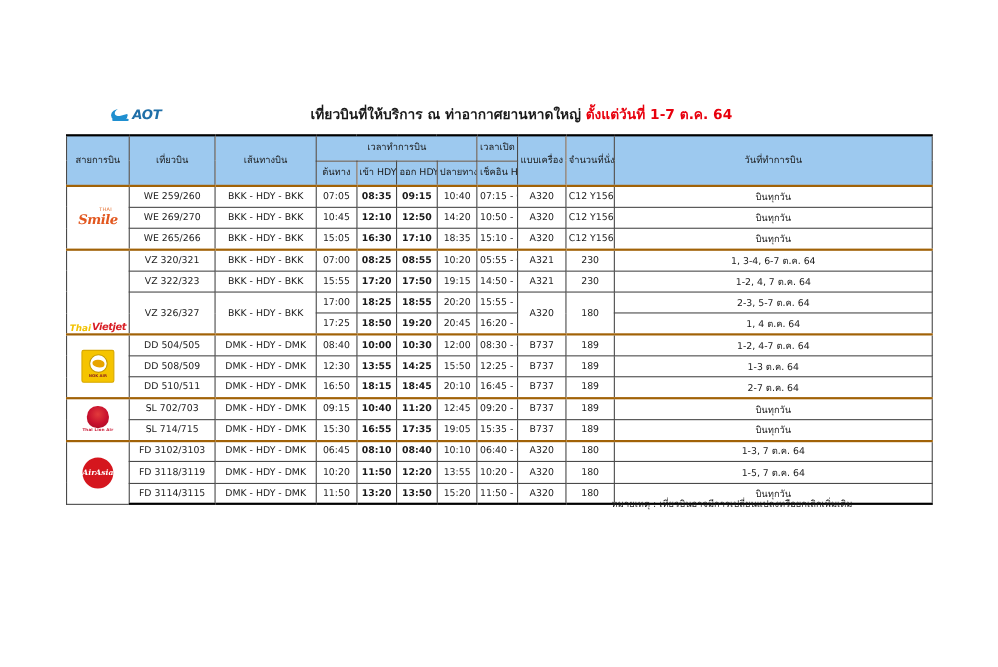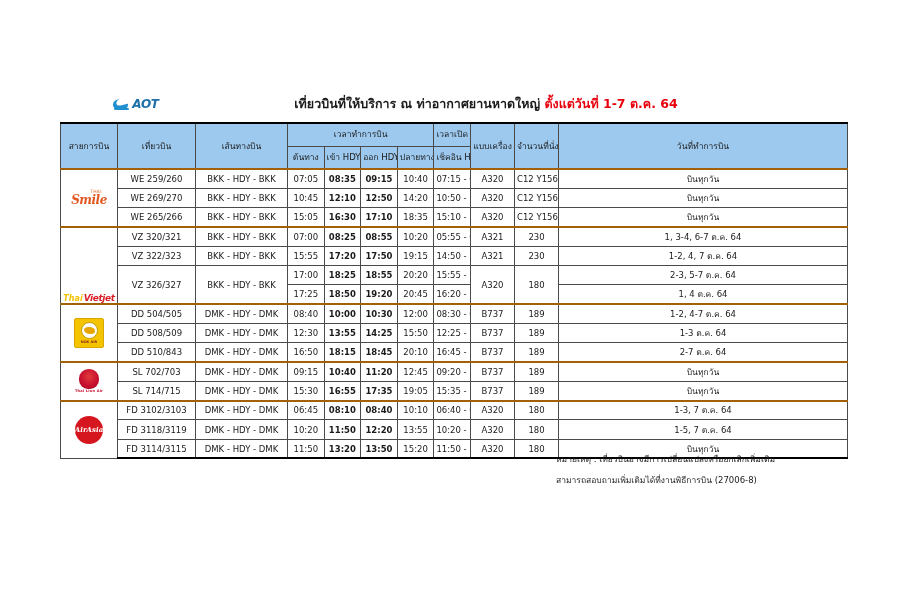--- a/index.html
+++ b/index.html
@@ -12,21 +12,21 @@
   #page {
     position: relative;
     width: 907px; height: 606px;
     background: #ffffff;
     overflow: hidden;
   }
 
   
   .header-band {
     position: absolute;
-    left: 72px; top: 88px;
+    left: 60px; top: 88px;
     width: 788px; height: 32px;
     display: flex;
     align-items: center;
   }
   .logo-wrap {
     width: 80px;
     display: flex;
     align-items: center;
     justify-content: center;
     padding-left: 48px;
@@ -371,21 +371,21 @@
             <td class="c-dep">12:30</td>
             <td class="c-in">13:55</td>
             <td class="c-out">14:25</td>
             <td class="c-arr">15:50</td>
             <td class="c-chk">12:25 - 13:40</td>
             <td class="c-ac">B737</td>
             <td class="c-seat">189</td>
             <td class="c-days days-green">1-3 ต.ค. 64</td>
           </tr>
           <tr>
-            <td class="c-flight">DD 510/843</td>
+            <td class="c-flight">DD 510/511</td>
             <td class="c-route">DMK - HDY - DMK</td>
             <td class="c-dep">16:50</td>
             <td class="c-in">18:15</td>
             <td class="c-out">18:45</td>
             <td class="c-arr">20:10</td>
             <td class="c-chk">16:45 - 18:00</td>
             <td class="c-ac">B737</td>
             <td class="c-seat">189</td>
             <td class="c-days days-green">2-7 ต.ค. 64</td>
           </tr>
@@ -461,16 +461,15 @@
             <td class="c-ac">A320</td>
             <td class="c-seat">180</td>
             <td class="c-days days-black">บินทุกวัน</td>
           </tr>
         </tbody>
     </table>
   </div>
 
   <div class="footer">
     <div>หมายเหตุ : เที่ยวบินอาจมีการเปลี่ยนแปลงหรือยกเลิกเพิ่มเติม</div>
-    <div>สามารถสอบถามเพิ่มเติมได้ที่งานพิธีการบิน (27006-8)</div>
   </div>
 
 </div>
 
 </body></html>

